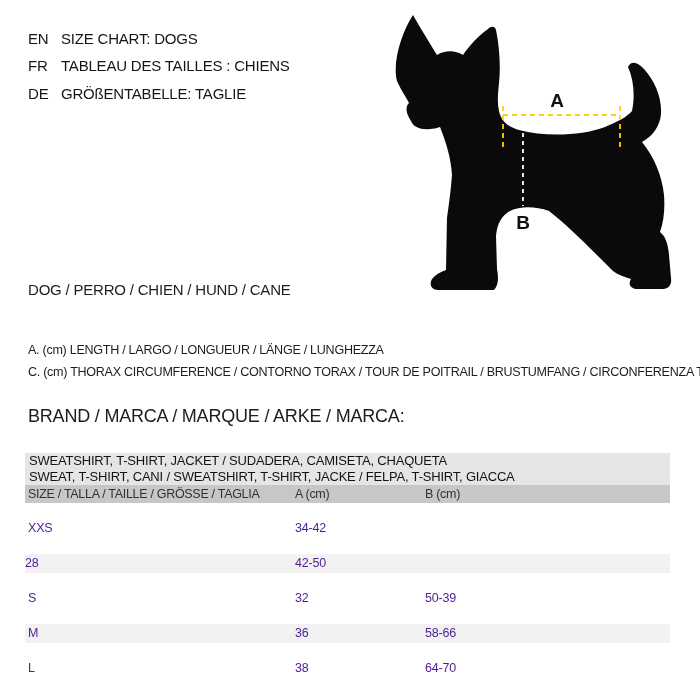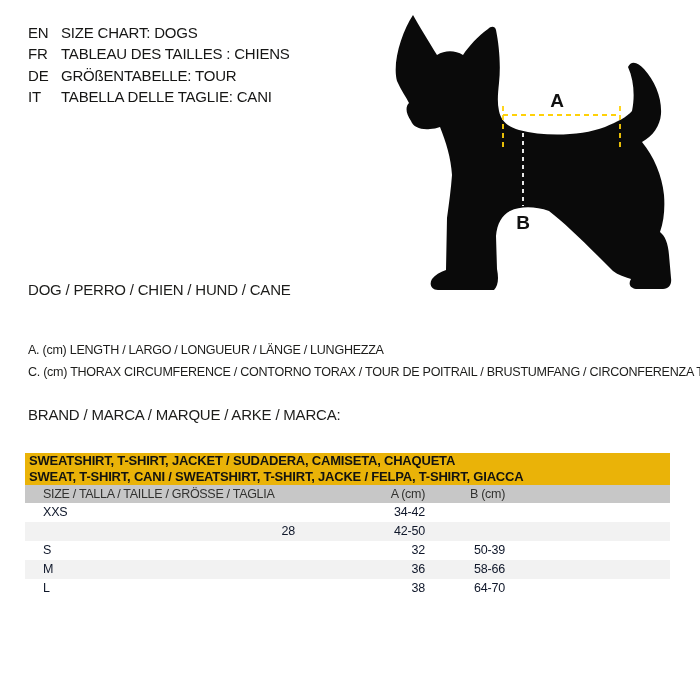--- a/index.html
+++ b/index.html
@@ -8,83 +8,79 @@
     font-family:"Liberation Sans", sans-serif;
     color:#1d1d1b;
     -webkit-font-smoothing:antialiased;
   }
   
   .lang-list{
     position:absolute;left:28px;top:22px;
     font-size:15px;line-height:21.4px;font-weight:500;letter-spacing:-0.2px;
     color:#161615;
   }
-  .lang-row{display:grid;grid-template-columns:33px auto;}
+  .lang-row{display:grid;grid-template-columns:33px auto;margin-top:6px;}
   
   .dog-figure{position:absolute;left:385px;top:3px;width:310px;height:300px;}
   .dog-figure svg{display:block;}
   .meas-label{font-family:"Liberation Sans",sans-serif;font-weight:700;font-size:19px;fill:#111111;}
   
   .caption-line{
     position:absolute;left:28px;
     font-size:15px;letter-spacing:-0.2px;color:#1d1d1b;font-weight:500;
     white-space:nowrap;
   }
   .species-line{top:281px;}
   .measures-block{
     position:absolute;left:28px;top:339px;
     font-size:13.5px;line-height:21.5px;letter-spacing:-0.3px;font-weight:500;
     white-space:nowrap;
     transform:scaleX(0.93);transform-origin:0 0;
   }
-  .brand-line{top:406px;font-size:15px;}
+  .brand-line{top:406px;font-size:18px;}
   
   .size-table{
     position:absolute;left:25px;top:453px;width:645px;
     font-size:12.5px;letter-spacing:-0.2px;
   }
   .banner{
-    background:#eab308;color:#131310;font-weight:700;
+    background:#e5e5e5;color:#131310;font-weight:400;
     padding:0 0 0 4px;line-height:16px;font-size:13px;letter-spacing:-0.2px;
     white-space:nowrap;
   }
   .thead{
     background:#c7c7c7;color:#323230;height:18px;line-height:18px;
     display:grid;grid-template-columns:270px 130px 80px 1fr;
     letter-spacing:-0.3px;white-space:nowrap;
   }
   .trow{
     height:19px;line-height:19px;
     display:grid;grid-template-columns:270px 130px 80px 1fr;
-    background:#ffffff;color:#0f172a;
+    background:#ffffff;color:#4c1d95;margin-top:16px;
   }
   .tbody .trow:nth-child(even){background:#f2f2f2;}
   .cell{overflow:hidden;}
-  .cell.size{padding-left:18px;text-align:left;}
-  .cell.num{text-align:right;}
+  .cell.size{padding-left:3px;text-align:left;}
+  .cell.num{text-align:left;}
 </style>
 </head>
 <body>
 
 <div class="lang-list">
   <div class="lang-row">
     <span>EN</span>
     <span>SIZE CHART: DOGS</span>
   </div>
   <div class="lang-row">
     <span>FR</span>
     <span>TABLEAU DES TAILLES : CHIENS</span>
   </div>
   <div class="lang-row">
     <span>DE</span>
-    <span>GRÖßENTABELLE: TOUR</span>
-  </div>
-  <div class="lang-row">
-    <span>IT</span>
-    <span>TABELLA DELLE TAGLIE: CANI</span>
+    <span>GRÖßENTABELLE: TAGLIE</span>
   </div>
 </div>
 
 <div class="dog-figure">
   <svg viewBox="0 0 310 300" width="310" height="300" xmlns="http://www.w3.org/2000/svg">
     <path fill="#0a0a0a" d="M 28 12
          C 33 21 44 39 52 52
          C 60 47 70 47 78 52
          C 84 43 93 33 103 26
          C 106 23 110 23 111 27

